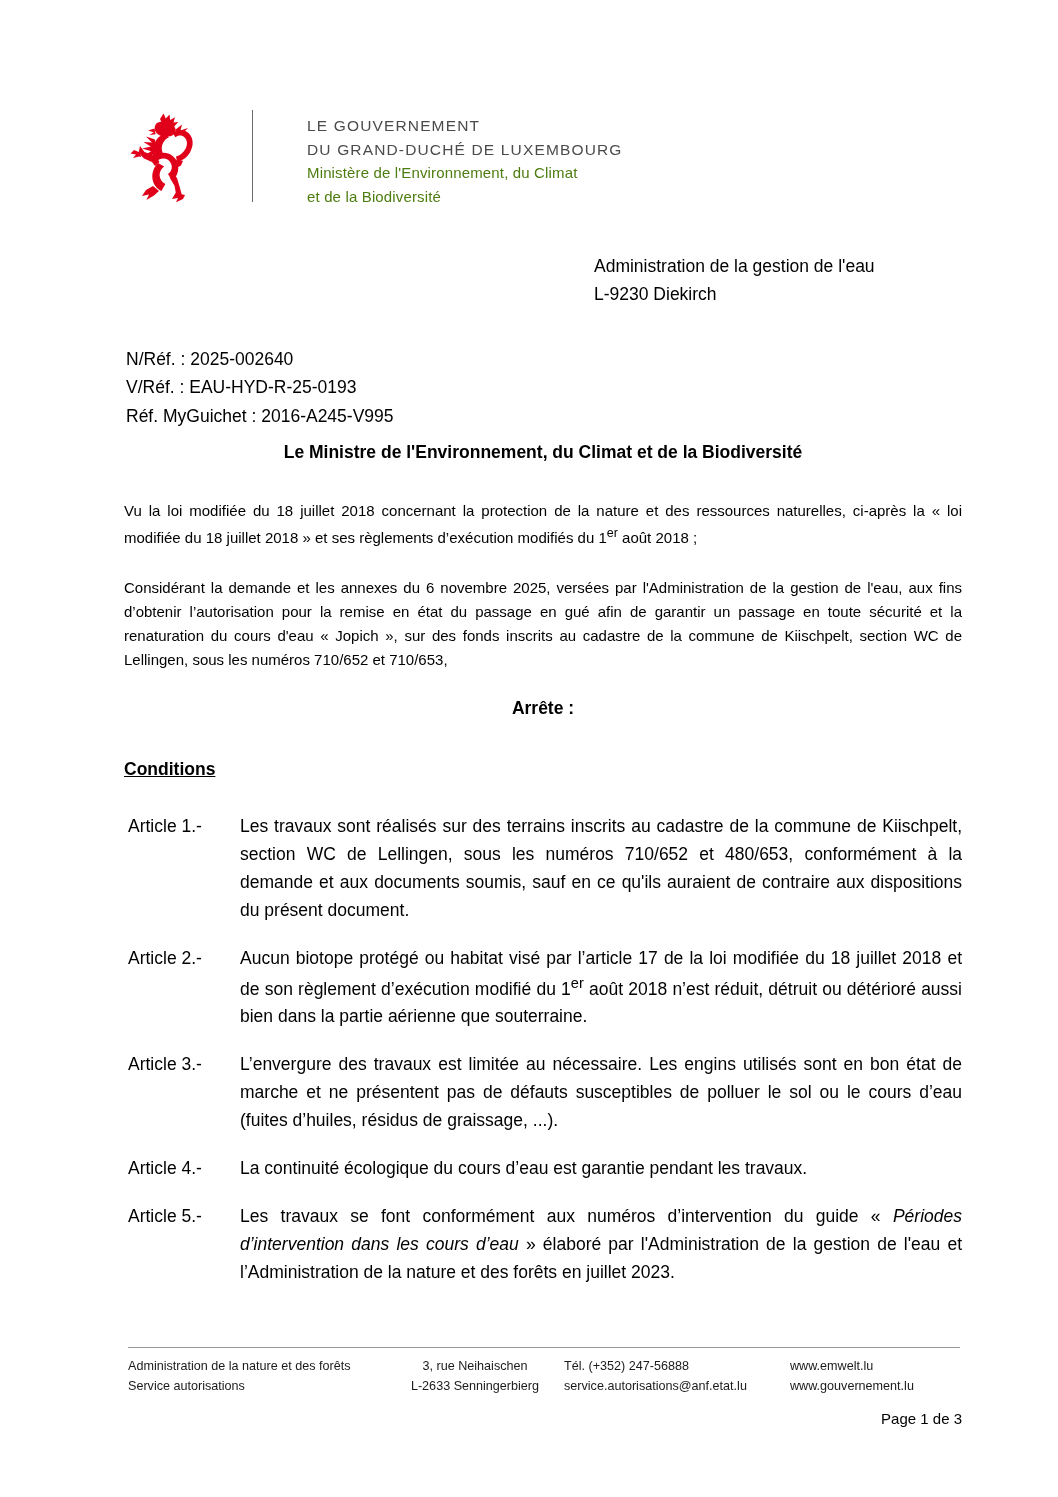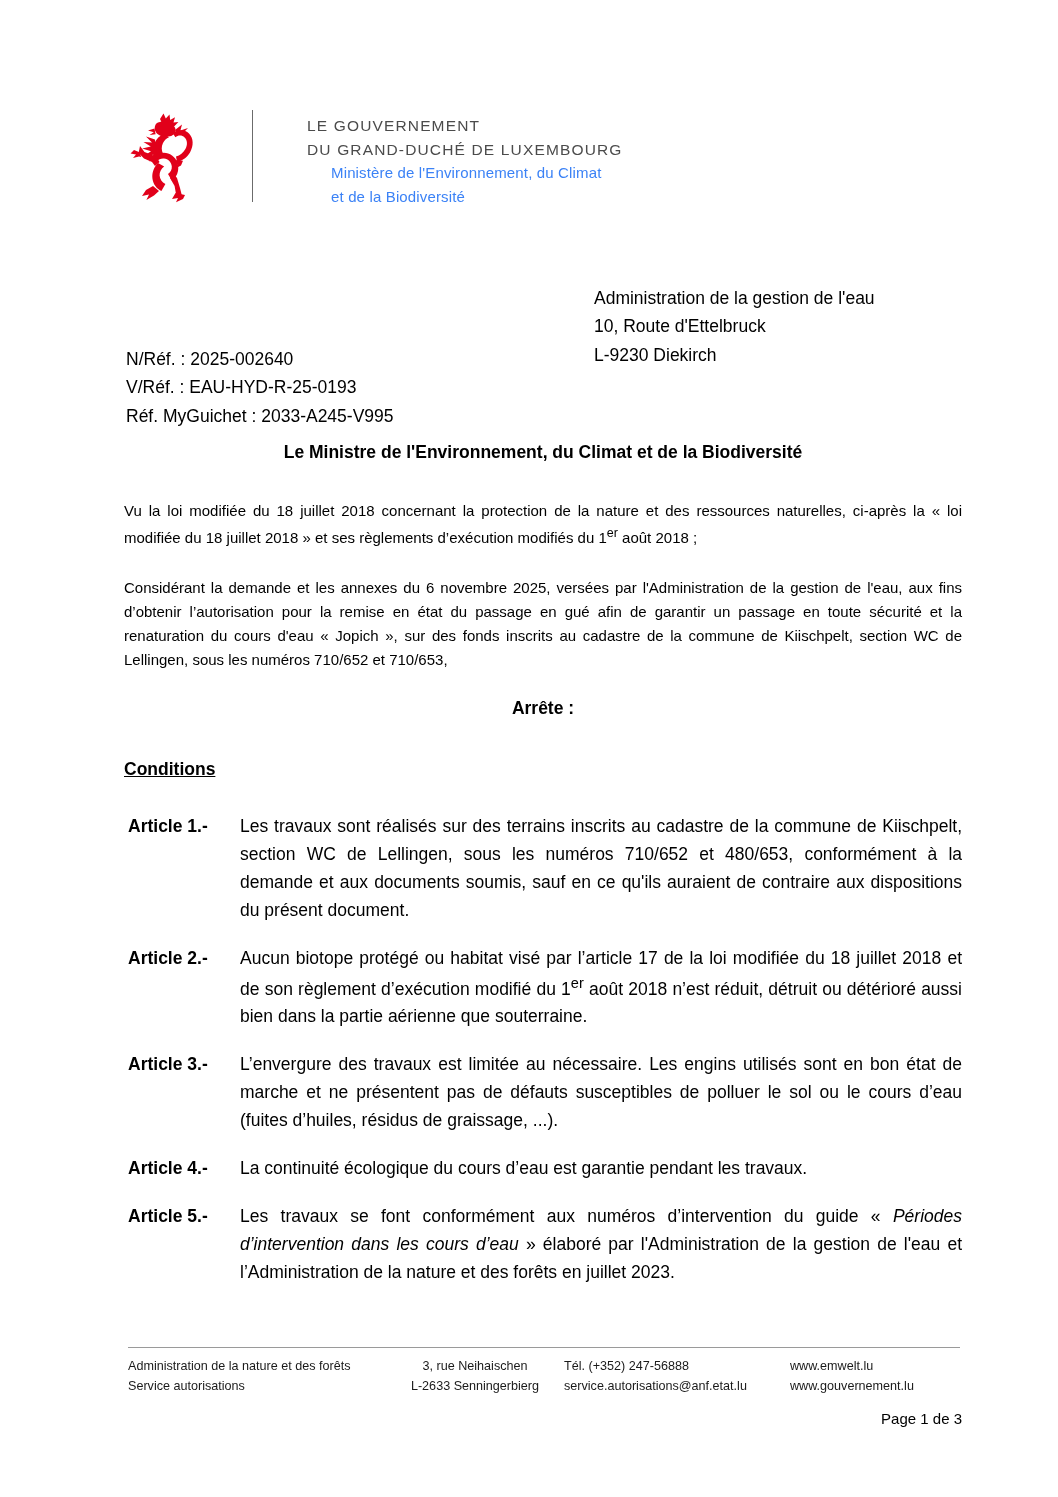--- a/index.html
+++ b/index.html
@@ -49,35 +49,33 @@
   .lh-gov-line {
     font-size: 15.5px;
     letter-spacing: 1.15px;
     color: #4b4b4b;
     line-height: 1.53;
     white-space: nowrap;
   }
   .lh-min-line {
     font-size: 15px;
     letter-spacing: 0.15px;
-    color: #3b82f6;
+    color: #4d7c0f;
     line-height: 1.56;
     white-space: nowrap;
-    margin-left: 24px;
   }
 
   
   .addressee {
     position: absolute;
     left: 594px;
     top: 252px;
     font-size: 17.5px;
     line-height: 1.62;
     color: #000;
-    margin-top: 32px;
   }
 
   
   .refs {
     position: absolute;
     left: 126px;
     top: 345px;
     font-size: 17.5px;
     line-height: 1.62;
   }
@@ -119,21 +117,21 @@
 
   
   .article {
     display: flex;
     align-items: flex-start;
     margin: 0 0 20px 0;
   }
   .art-label {
     flex: 0 0 116px;
     width: 116px;
-    font-weight: bold;
+    font-weight: normal;
     font-size: 17.5px;
     line-height: 1.60;
     padding-left: 4px;
     box-sizing: border-box;
     white-space: nowrap;
   }
   .art-body {
     flex: 1 1 auto;
     font-size: 17.5px;
     line-height: 1.60;
@@ -224,36 +222,35 @@
     <div class="lh-text">
       <div class="lh-gov-line">LE GOUVERNEMENT</div>
       <div class="lh-gov-line">DU GRAND-DUCHÉ DE LUXEMBOURG</div>
       <div class="lh-min-line">Ministère de l'Environnement, du Climat</div>
       <div class="lh-min-line">et de la Biodiversité</div>
     </div>
   </div>
 
   <div class="addressee">
     <div>Administration de la gestion de l'eau</div>
-    <div>10, Route d'Ettelbruck</div>
     <div>L-9230 Diekirch</div>
   </div>
 
   <div class="refs">
     <div>
       <span class="lbl">N/Réf. :</span>
       <span>2025-002640</span>
     </div>
     <div>
       <span class="lbl">V/Réf. :</span>
       <span>EAU-HYD-R-25-0193</span>
     </div>
     <div>
       <span class="lbl">Réf. MyGuichet :</span>
-      <span>2033-A245-V995</span>
+      <span>2016-A245-V995</span>
     </div>
   </div>
 
   <div class="content">
 
     <div class="doc-title">Le Ministre de l'Environnement, du Climat et de la Biodiversité</div>
 
     <p class="para"><span>Vu la loi modifiée du 18 juillet 2018 concernant la protection de la nature et des ressources naturelles, ci-après la « loi modifiée du 18 juillet 2018 » et ses règlements d’exécution modifiés du 1</span><sup>er</sup><span> août 2018 ;</span></p>
 
     <p class="para">Considérant la demande et les annexes du 6 novembre 2025, versées par l'Administration de la gestion de l'eau, aux fins d’obtenir l’autorisation pour la remise en état du passage en gué afin de garantir un passage en toute sécurité et la renaturation du cours d'eau « Jopich », sur des fonds inscrits au cadastre de la commune de Kiischpelt, section WC de Lellingen, sous les numéros 710/652 et  710/653,</p>

